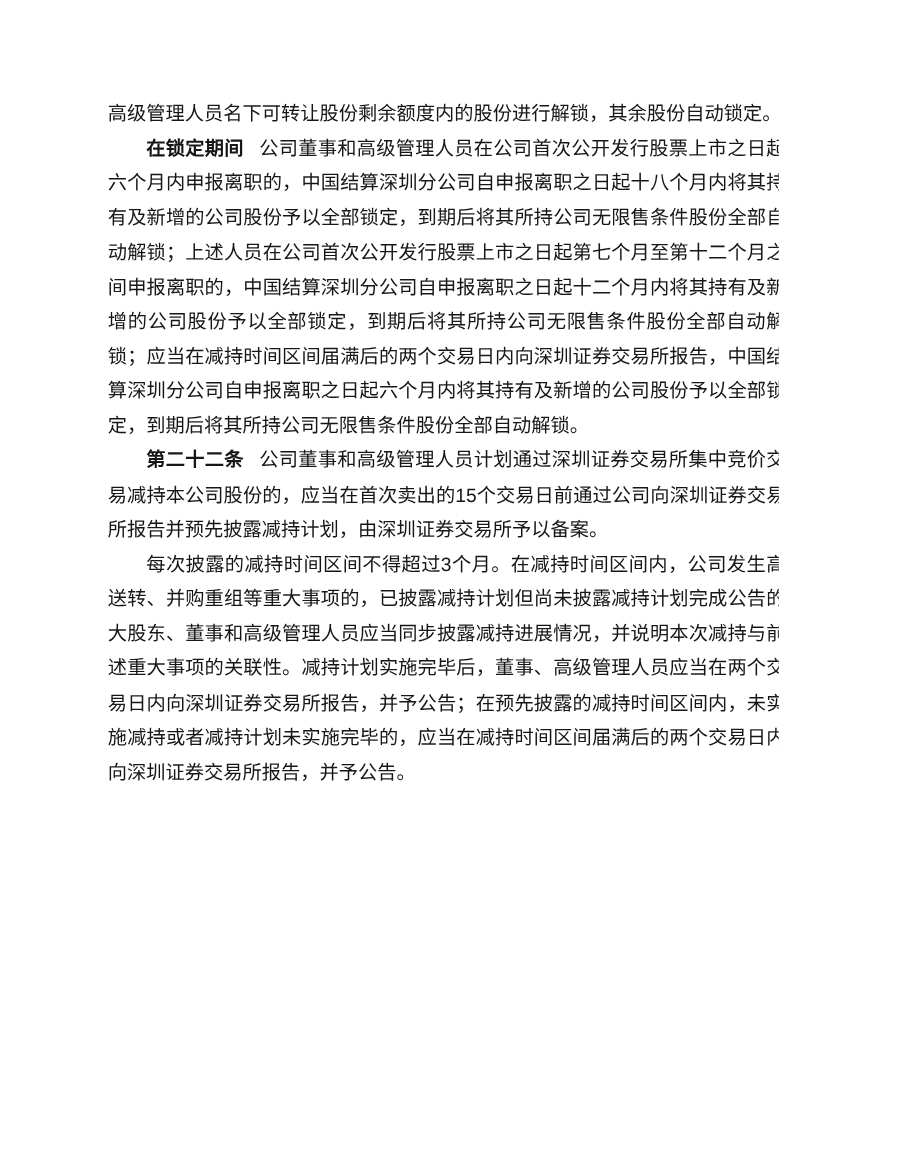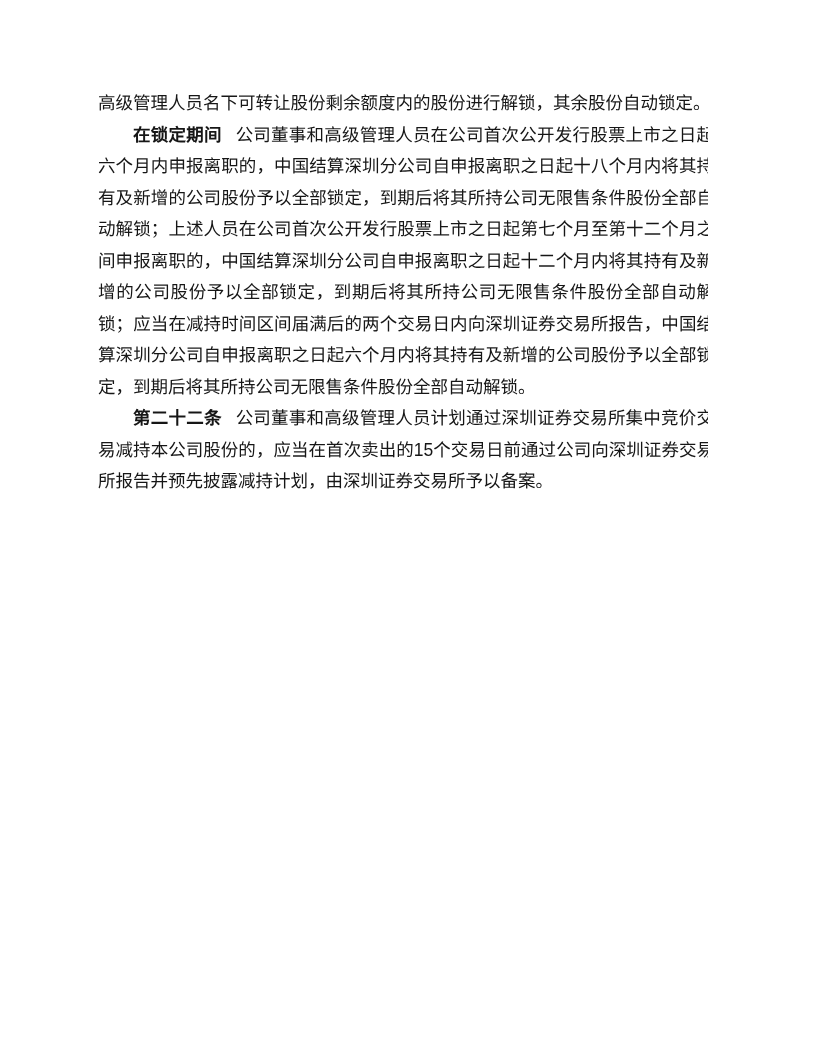--- a/index.html
+++ b/index.html
@@ -46,16 +46,17 @@
   <div class="content">
 
     <p class="para"><span>高级管理人员名下可转让股份剩余额度内的股份进行解锁，其余股份自动锁定。</span></p>
 
 
     <p class="para indent"><b class="term">在锁定期间</b><span>公司董事和高级管理人员在公司首次公开发行股票上市之日起六个月内申报离职的，中国结算深圳分公司自申报离职之日起十八个月内将其持有及新增的公司股份予以全部锁定，到期后将其所持公司无限售条件股份全部自动解锁；上述人员在公司首次公开发行股票上市之日起第七个月至第十二个月之间申报离职的，中国结算深圳分公司自申报离职之日起十二个月内将其持有及新增的公司股份予以全部锁定，到期后将其所持公司无限售条件股份全部自动解锁；应当在减持时间区间届满后的两个交易日内向深圳证券交易所报告，中国结算深圳分公司自申报离职之日起六个月内将其持有及新增的公司股份予以全部锁定，到期后将其所持公司无限售条件股份全部自动解锁。</span></p>
 
     <p class="para indent"><b class="term">第二十二条</b><span>公司董事和高级管理人员计划通过深圳证券交易所集中竞价交易减持本公司股份的，应当在首次卖出的15个交易日前通过公司向深圳证券交易所报告并预先披露减持计划，由深圳证券交易所予以备案。</span></p>
 
 
+    <p class="para indent"><span>每次披露的减持时间区间不得超过3个月。在减持时间区间内，公司发生高送转、并购重组等重大事项的，已披露减持计划但尚未披露减持计划完成公告的大股东、董事和高级管理人员应当同步披露减持进展情况，并说明本次减持与前述重大事项的关联性。减持计划实施完毕后，董事、高级管理人员应当在两个交易日内向深圳证券交易所报告，并予公告；在预先披露的减持时间区间内，未实施减持或者减持计划未实施完毕的，应当在减持时间区间届满后的两个交易日内向深圳证券交易所报告，并予公告。</span></p>
 
 
   </div>
 </div>
 
 </body></html>

